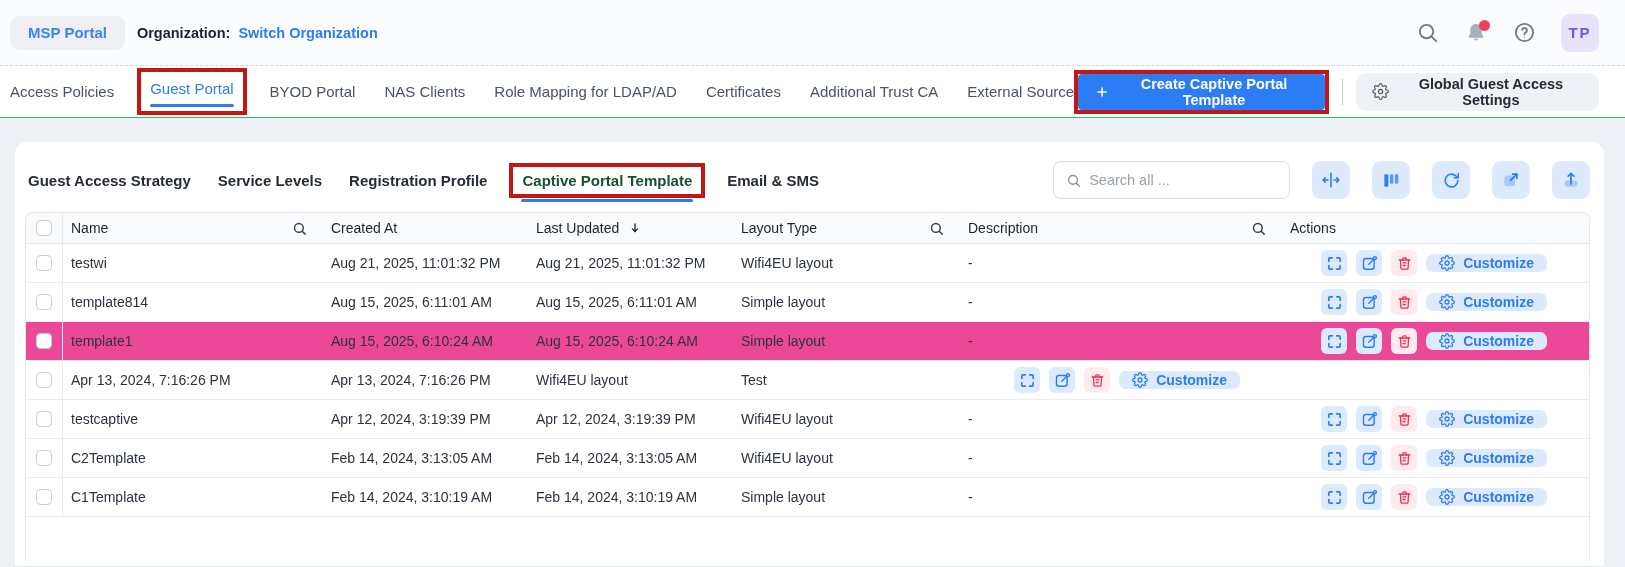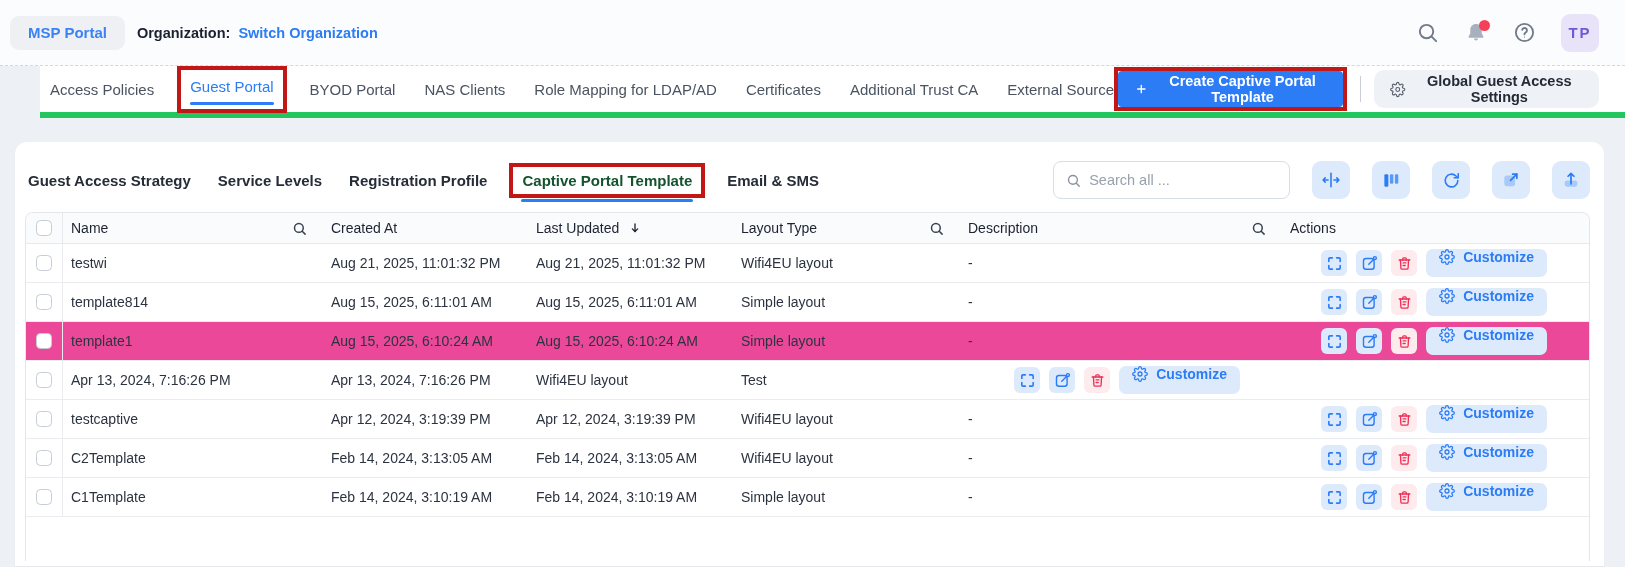--- a/index.html
+++ b/index.html
@@ -18,22 +18,22 @@
   .topbar-right { margin-left:auto; display:flex; align-items:center; gap:25px; color:#717a87; }
   .icon-btn { color:#717a87; display:flex; align-items:center; justify-content:center; }
   .bell-wrap { position:relative; }
   .bell-dot { position:absolute; top:-1px; right:-2px; width:11px; height:11px;
     border-radius:50%; background:#f4415a; }
   .avatar { width:38px; height:38px; border-radius:9px; background:#e9e3fa; color:#7258d8;
     font-weight:600; font-size:15px; letter-spacing:2px; display:flex; align-items:center;
     justify-content:center; }
 
   
-  .tabbar { height:52px; background:#fff; border-bottom:6px solid #22c55e;
-    display:flex; align-items:center; justify-content:space-between; padding:0 26px 0 10px;margin-left:40px; }
+  .tabbar { height:52px; background:#fff; border-bottom:1px solid #22c55e;
+    display:flex; align-items:center; justify-content:space-between; padding:0 26px 0 10px; }
   .tabs { display:flex; align-items:center; gap:29px; }
   .tab { font-size:15px; color:#4a5361; padding:6px 0; position:relative; white-space:nowrap; }
   .tab.active { color:#2b7cf5; }
   .tab.active::after { content:""; position:absolute; left:0; right:0; bottom:-4px;
     height:3px; background:#2b7cf5; border-radius:2px; }
   .red-box { border:4px solid #c11717; display:inline-flex;justify-content:center; }
   .tab-box { padding:2px 9px 8px 9px; margin:0 -6px; }
   .tabbar-right { display:flex; align-items:center; }
   .btn-create { background:#2b7cf5; color:#fff; font-weight:600; font-size:14.5px;
     height:36px; padding:0 17px; border-radius:4px; display:flex; align-items:center; gap:11px; }
@@ -76,22 +76,22 @@
   .check-cell { height:100%; border-right:1px solid #eaecf0; display:flex;
     align-items:center; justify-content:center; padding:0; }
   .g-head .check-cell { border-right:1px solid #e6e9ee; }
   .cb { width:16px; height:16px; border:1.5px solid #c7cdd6; border-radius:4.5px; background:#fff; }
   .mag { color:#3a4150; }
   .actions-cell { display:flex; align-items:center; justify-content:flex-end; gap:9px;
     padding-right:42px; height:100%; }
   .act { width:26px; height:26px; border-radius:6px; background:#ddeafc; color:#2b7cf5;
     display:flex; align-items:center; justify-content:center; }
   .act.danger { background:#fdebee; color:#ee3056; }
-  .btn-customize { height:28px; border-radius:7px; background:#ddeafc; color:#2b7cf5;
-    font-weight:700; font-size:14px; display:flex; align-items:flex-start; gap:8px; padding:0 13px; }
+  .btn-customize { height:18px; border-radius:7px; background:#ddeafc; color:#2b7cf5;
+    font-weight:700; font-size:14px; display:flex; align-items:center; gap:8px; padding:0 13px; }
 </style>
 </head>
 <body>
 
 <header class="topbar">
   <button class="msp-btn">MSP Portal</button>
   <span class="org-label">Organization:</span>
   <a class="org-link" href="#">Switch Organization</a>
   <div class="topbar-right">
     <button class="icon-btn">

